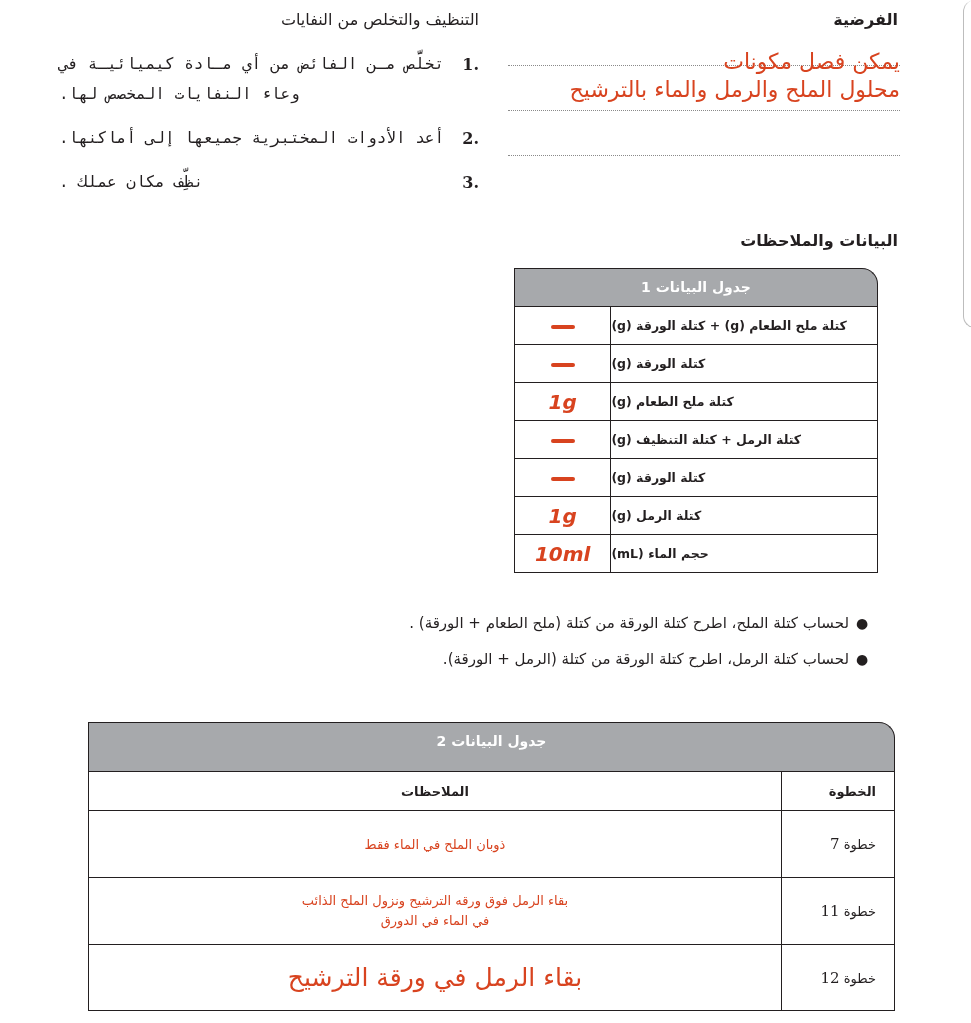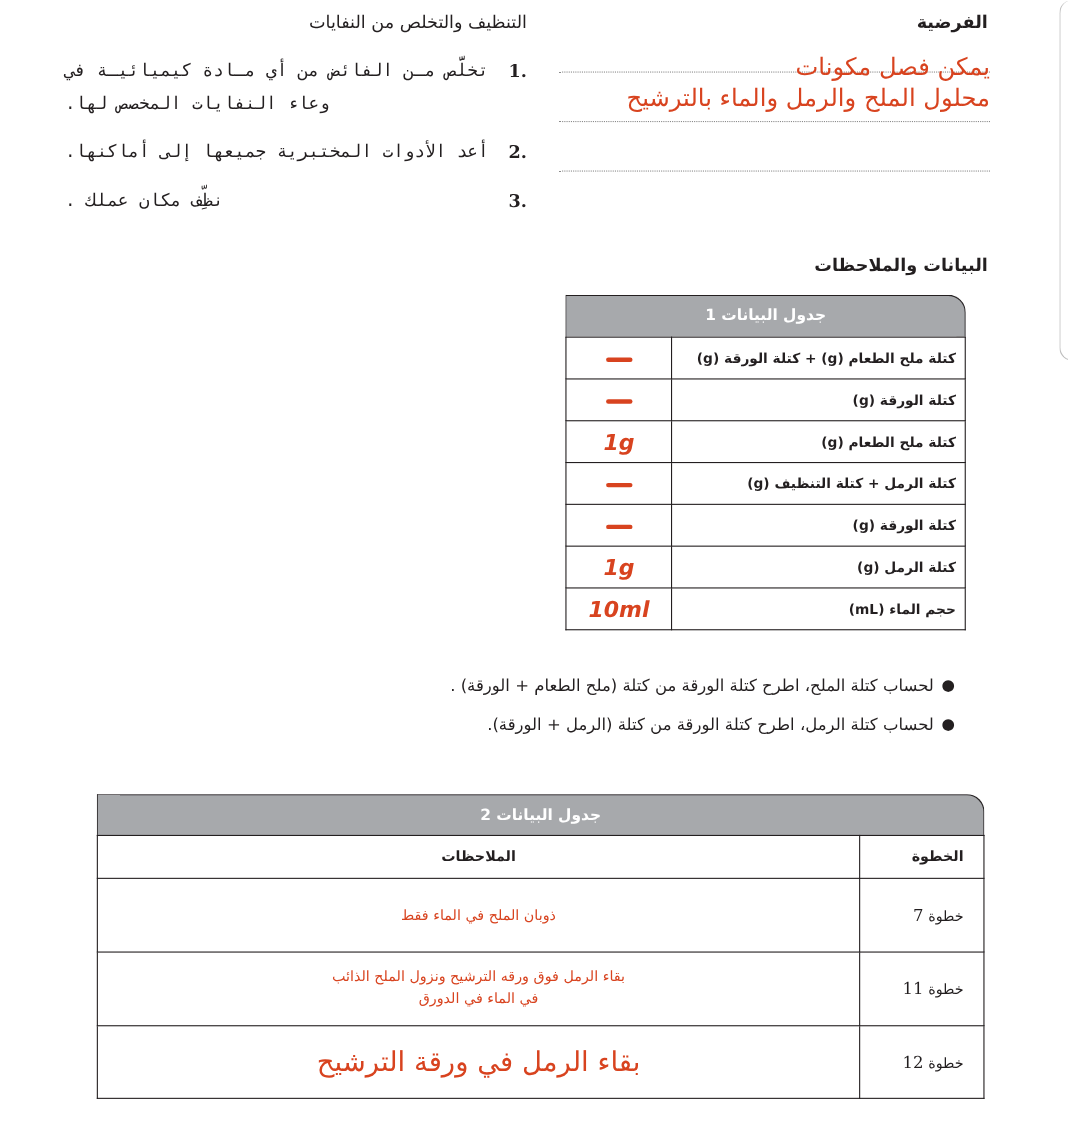--- a/index.html
+++ b/index.html
@@ -45,33 +45,33 @@
 
   
   .table1 { position: absolute; left: 514px; top: 268px; width: 364px; }
   .tbl-head {
     background: #a7a9ac; color: #ffffff; text-align: center; font-weight: bold;
     font-size: 14px; height: 38px; line-height: 36px;
     border: 1.5px solid #231f20; border-bottom: none; border-top-right-radius: 16px;
   }
   .t1 { width: 100%; border-collapse: collapse; }
   .t1 td { border: 1.5px solid #231f20; height: 38px; font-size: 12.5px; font-weight: bold; }
-  .t1 td.lbl { text-align: right; padding-right: 8px; width: 301px; margin-top: 20px; }
+  .t1 td.lbl { text-align: left; padding-right: 8px; width: 301px; margin-top: 20px; }
   .t1 td.val { text-align: center; color: #d8431f; font-size: 20px; font-style: italic; font-weight: bold; width: 103px; }
   .dash { display: inline-block; width: 24px; height: 3.5px; background: #d8431f; vertical-align: middle; border-radius: 2px; }
 
   
   .bullets { position: absolute; right: 96px; top: 612px; width: 600px; }
   .bullet { display: flex; flex-direction: row; font-size: 15px; line-height: 22px; margin-bottom: 14px; }
   .bullet-dot { width: 26px; flex: 0 0 26px; text-align: center; font-size: 14px; }
   .bullet-text { text-align: right; }
 
   
   .table2 { position: absolute; left: 88px; top: 722px; width: 807px; }
-  .table2 .tbl-head { height: 37px; line-height: 37px; font-size: 14px; }
+  .table2 .tbl-head { height: 49px; line-height: 37px; font-size: 14px; }
   .t2 { width: 100%; border-collapse: collapse; }
   .t2 td { border: 1.5px solid #231f20; font-size: 13px; }
   .t2 td.step { width: 113px; text-align: right; padding-right: 18px; }
   .t2 td.obs { text-align: center; color: #d8431f; }
   .t2 tr.hdr td { height: 39px; font-weight: bold; }
   .t2 tr.hdr td.obs { color: #231f20; font-size: 13px; }
   .t2 tr.r7 td { height: 67px; }
   .t2 tr.r11 td { height: 67px; }
   .t2 tr.r12 td { height: 66px; margin-top: 37px; }
   .obs-big { font-size: 27px; }

